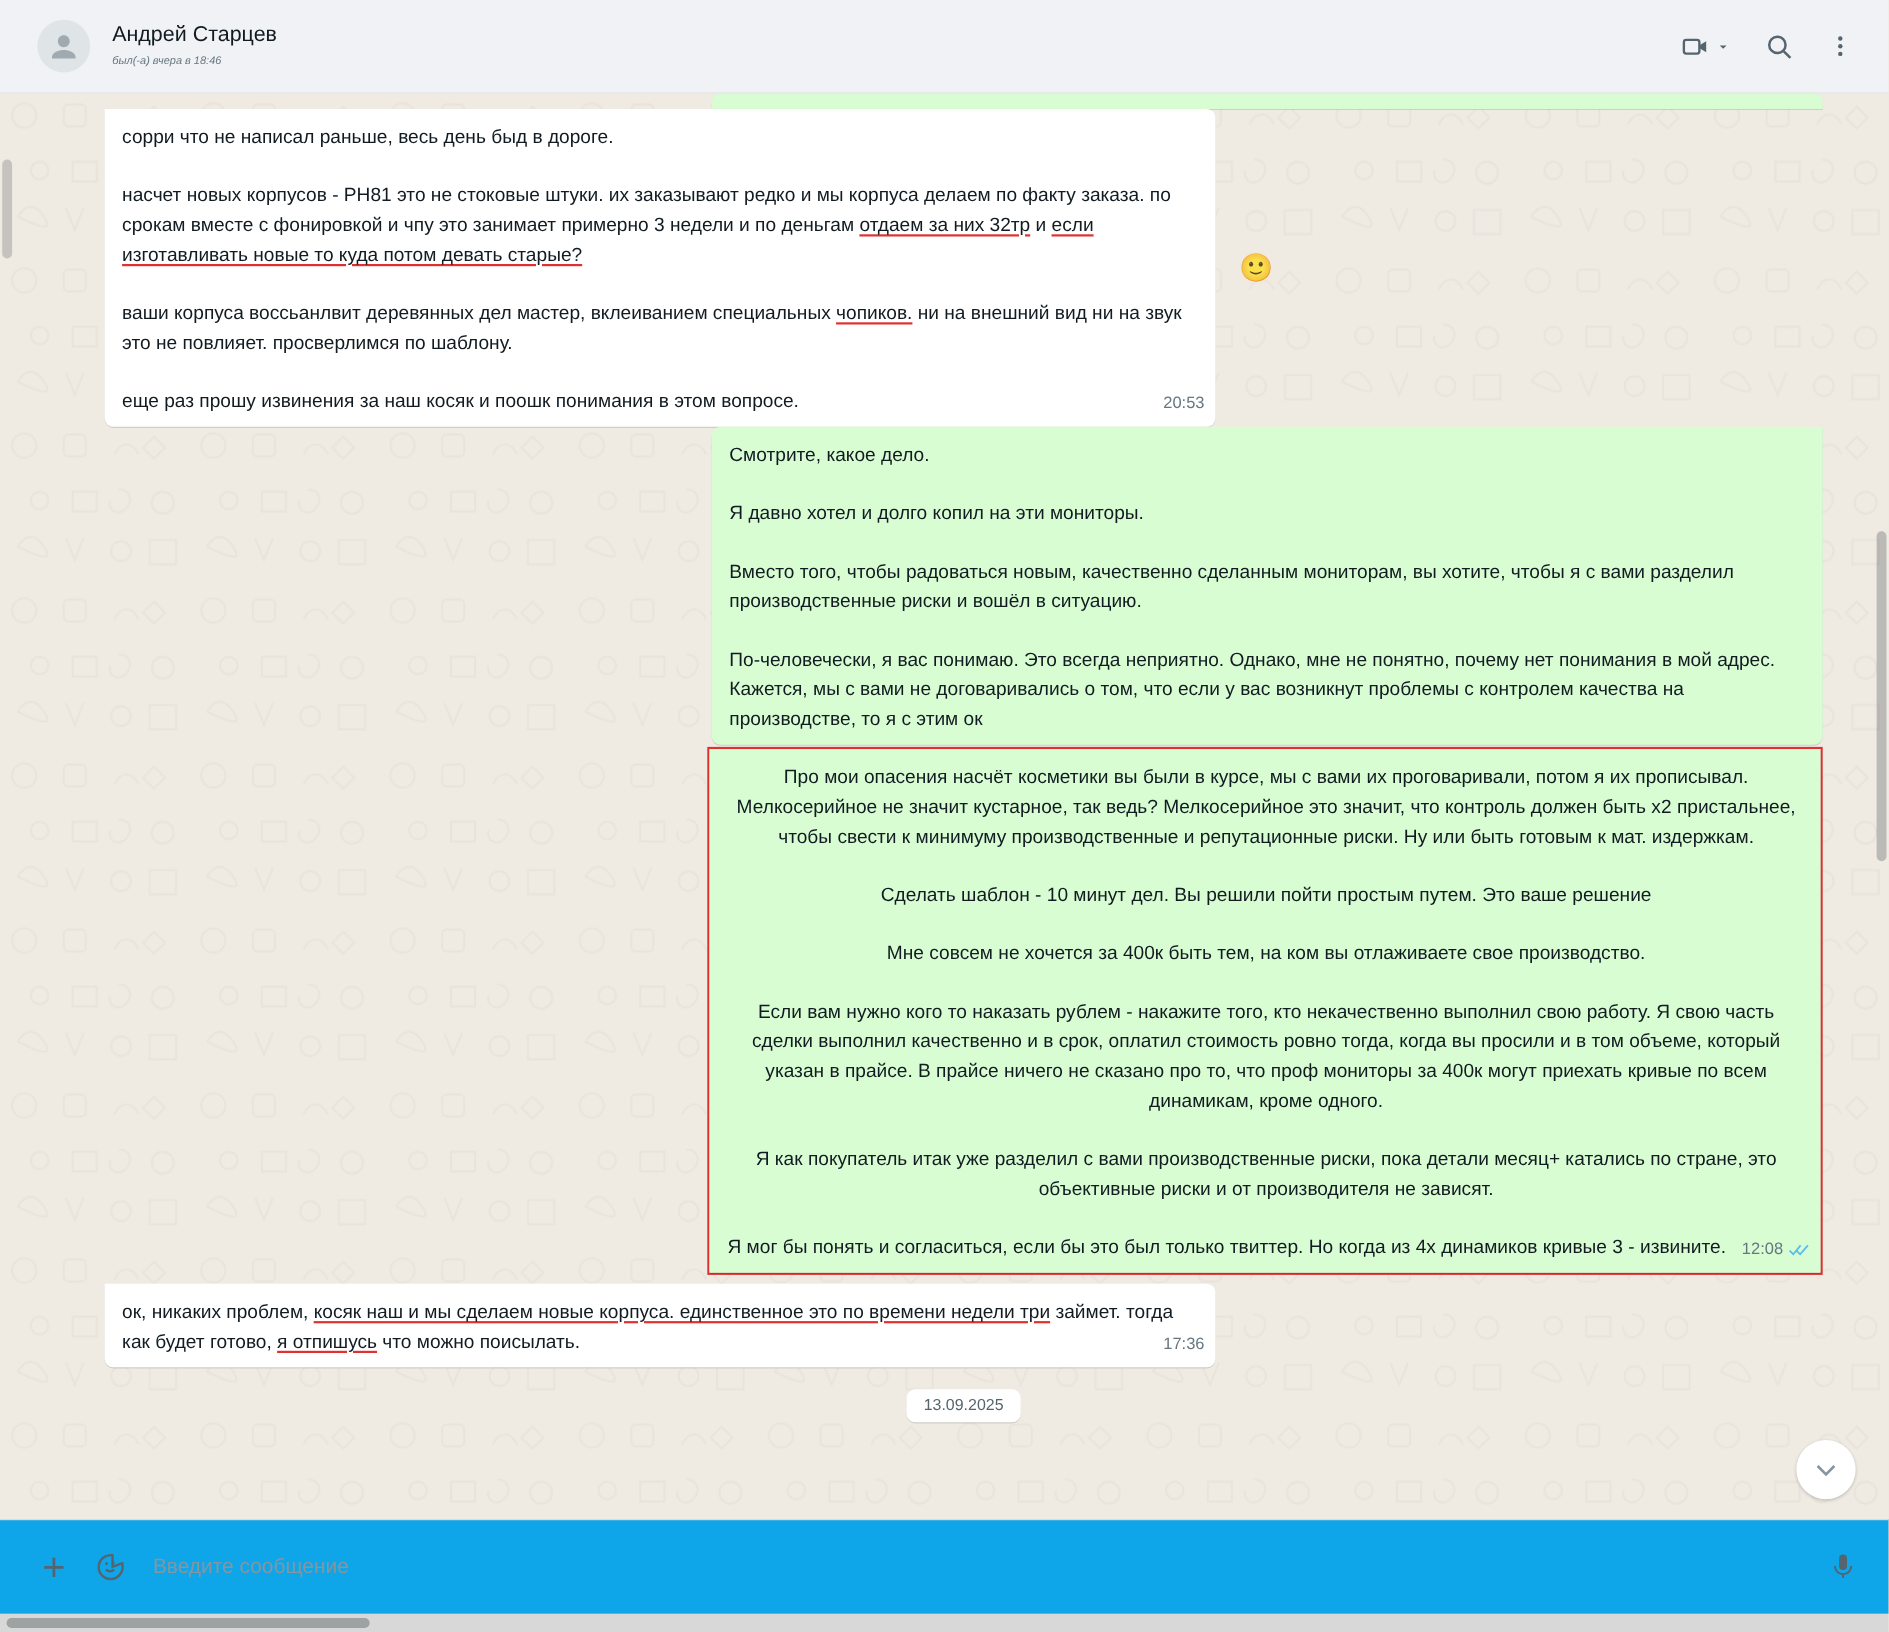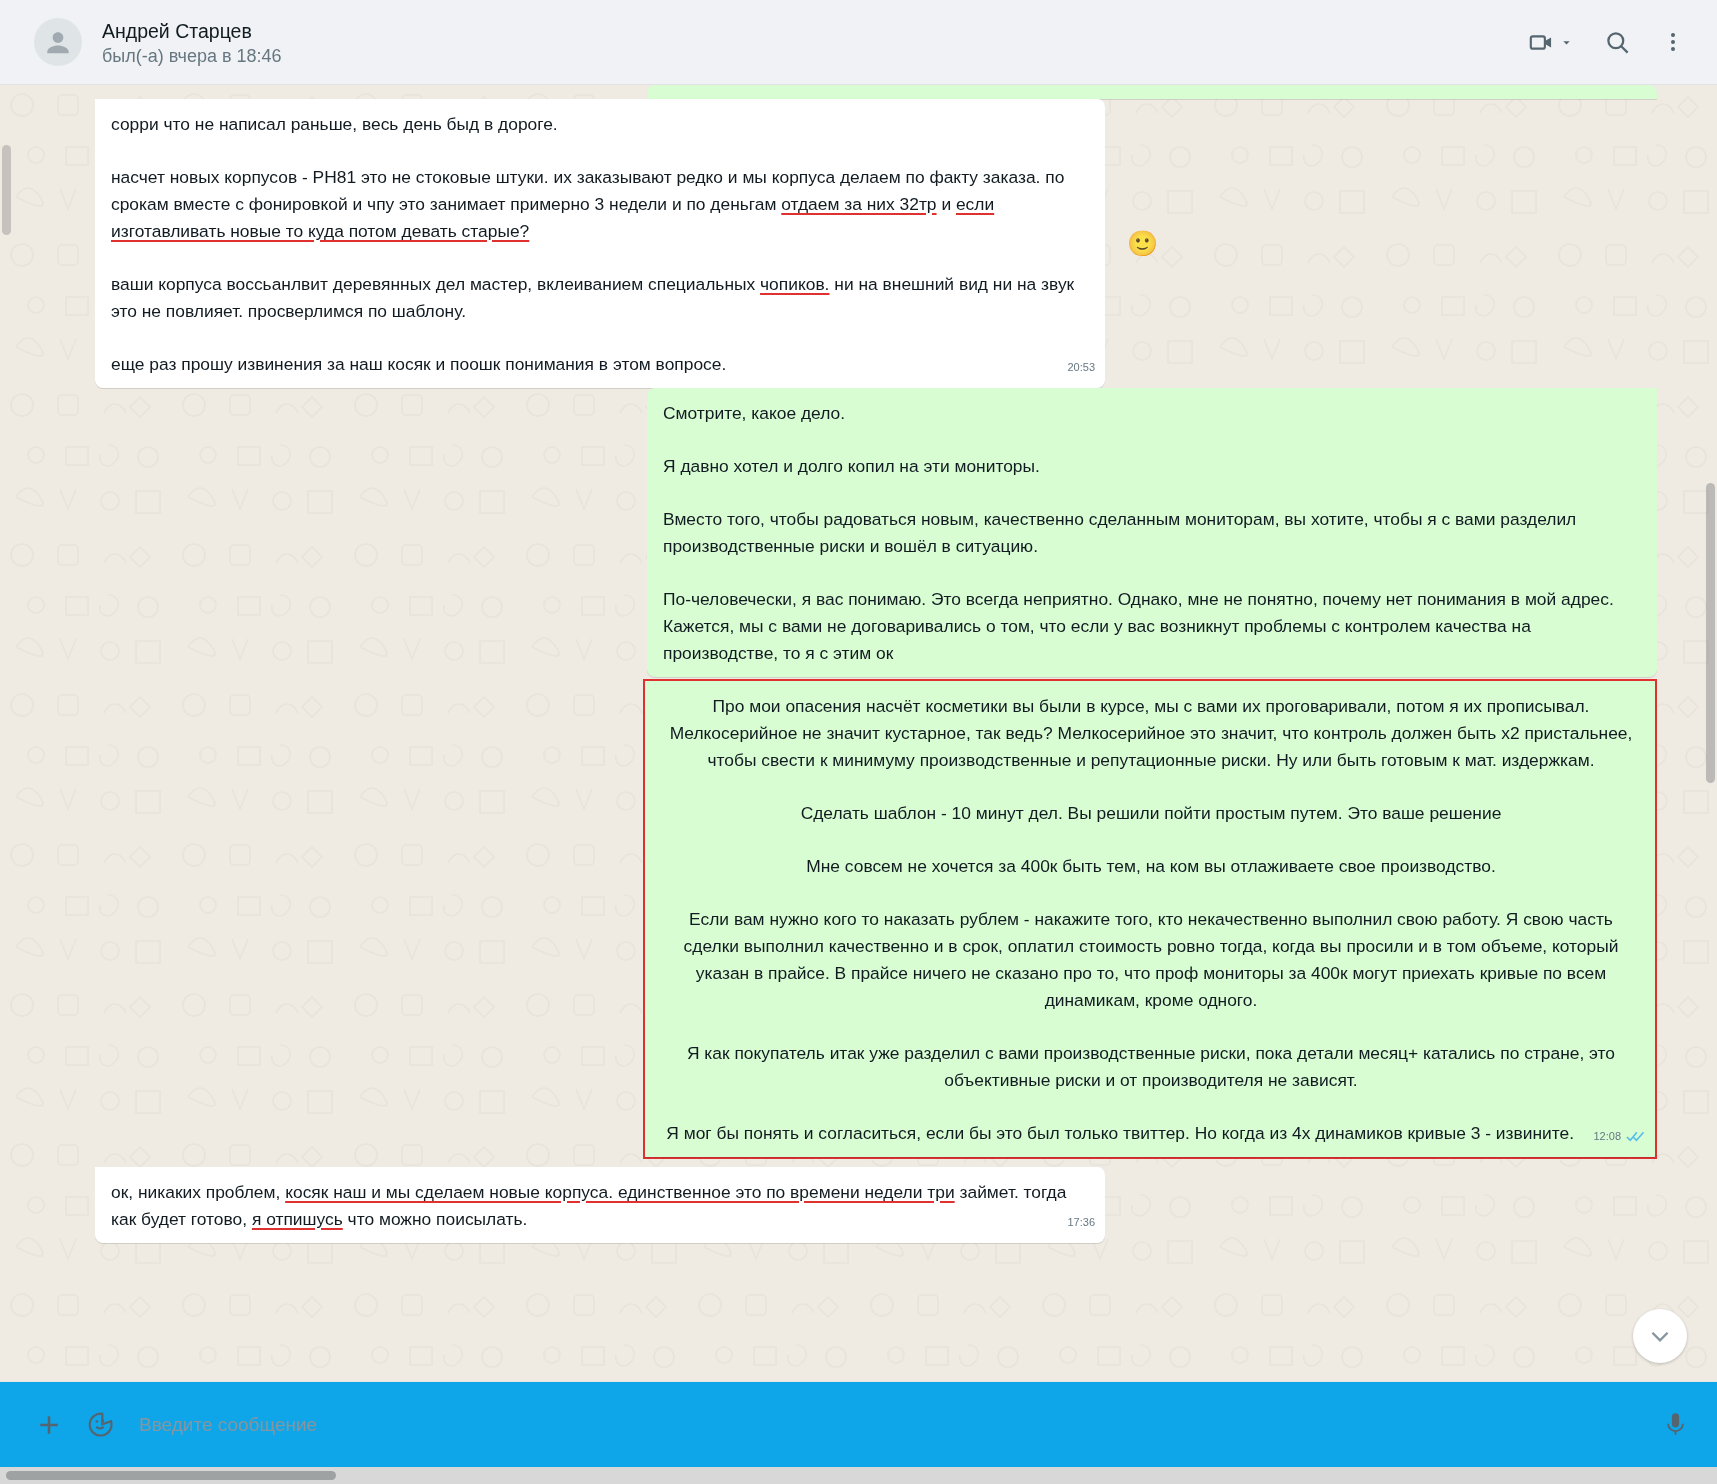--- a/index.html
+++ b/index.html
@@ -41,24 +41,25 @@
     flex: 0 0 auto;
   }
   .avatar svg { display:block; }
   .head-texts { display: flex; flex-direction: column; justify-content: center; }
   .contact-name {
     font-size: 19.5px;
     color: #111b21;
     line-height: 26px;
   }
   .contact-status {
-    font-size: 18px;
+    font-size: 10px;
     color: #667781;
     line-height: 20px;
     margin-top: 2px;
+    font-style: italic;
   }
   .head-actions {
     margin-left: auto;
     display: flex;
     align-items: center;
     gap: 30px;
     padding-right: 6px;
   }
   .icon-btn {
     background: none; border: none; padding: 0; margin: 0;
@@ -100,21 +101,21 @@
     color: #111b21;
     box-shadow: 0 1px 0.5px rgba(11,20,26,.13);
   }
   .bubble.in { background: #ffffff; border-radius: 0 8px 8px 8px; }
   .bubble.out { background: #d9fdd3; border-radius: 8px 0 8px 8px; }
   .bubble p { margin: 0 0 26px 0; }
   .bubble p:last-of-type { margin-bottom: 0; }
   .meta {
     float: right;
     margin: 8px -4px -2px 14px;
-    font-size: 11px;
+    font-size: 15px;
     color: #667781;
     display: flex;
     align-items: center;
     gap: 5px;
     line-height: 16px;
   }
   .ticks { color: #53bdeb; display:flex; }
 
   u.ann { text-decoration: underline; text-decoration-color: #e03131; text-decoration-thickness: 2px; text-underline-offset: 3px; }
 
@@ -350,20 +351,23 @@
       </div>
 
       <div class="row in" style="margin-top:8px">
         <div class="bubble in" style="max-width:1010px">
           <p><span>ок, никаких проблем, </span><u class="ann">косяк наш и мы сделаем новые корпуса. единственное это по времени недели три</u><span> займет. тогда как будет готово, </span><u class="ann">я отпишусь</u><span> что можно поисылать.</span><span class="meta">
                 <span>17:36</span>
               </span></p>
         </div>
       </div>
 
+      <div class="divider" style="margin-top:20px">
+        <span>13.09.2025</span>
+      </div>
 
     </div>
 
     <button class="scroll-down-btn">
       <svg width="26" height="26" viewBox="0 0 24 24" fill="none" stroke="#8696a0" stroke-width="2.2">
         <path d="M5 9l7 7 7-7"></path>
       </svg>
     </button>
 
     <div class="scroll-v">

